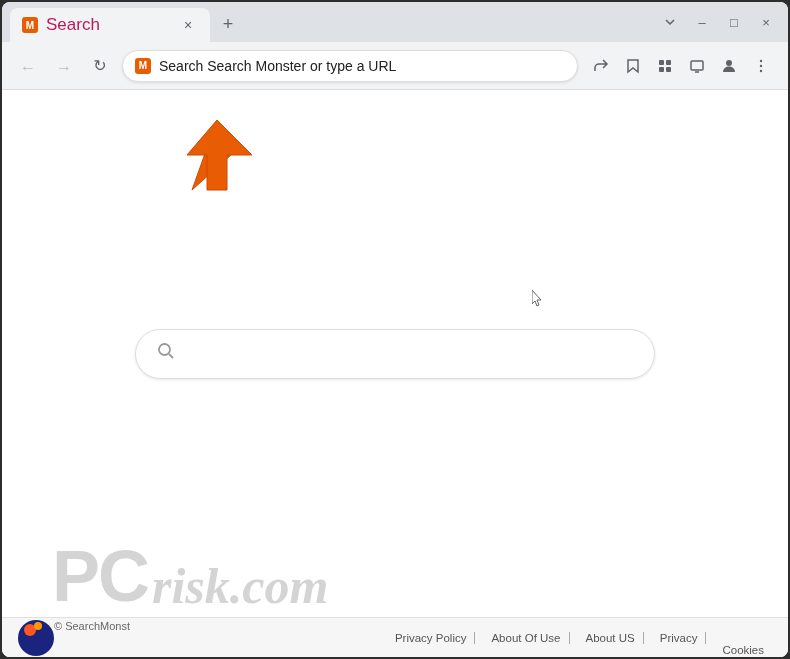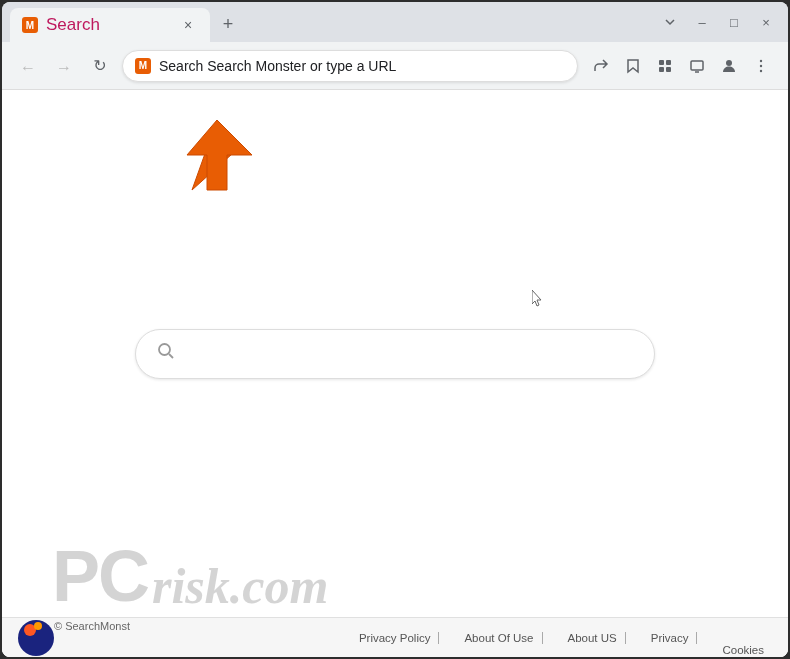--- a/index.html
+++ b/index.html
@@ -258,21 +258,21 @@
       align-items: center;
       padding: 0 16px;
       font-size: 12px;
       color: #666;
     }
 
     .footer-links {
       margin-left: auto;
       display: flex;
       align-items: center;
-      gap: 17px;
+      gap: 8px;
       text-align: right;
     }
 
     .footer-link {
       color: #555;
       font-size: 11.5px;
       padding: 0 8px;
       cursor: pointer;
       text-decoration: none;
       border-right: 1px solid #aaa;

